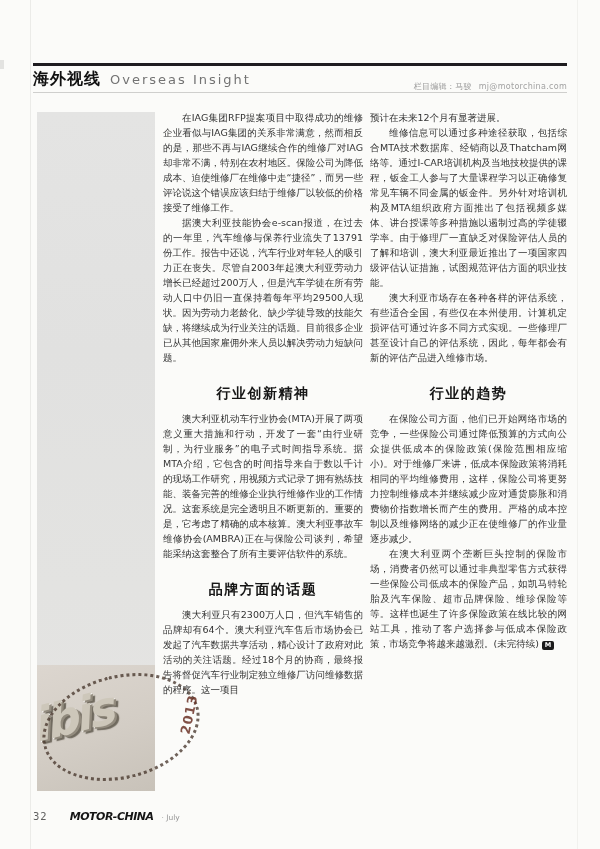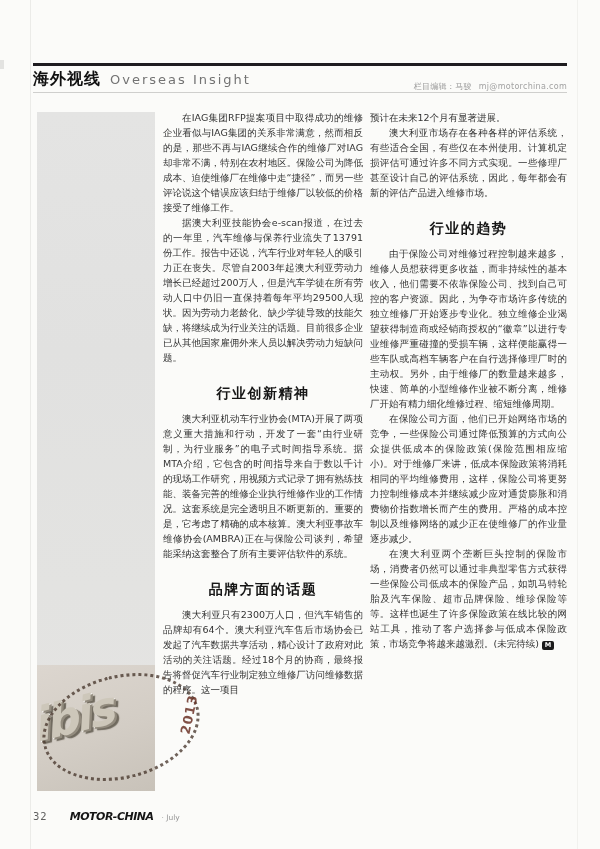--- a/index.html
+++ b/index.html
@@ -111,22 +111,22 @@
   <p class="para indent">在IAG集团RFP提案项目中取得成功的维修企业看似与IAG集团的关系非常满意，然而相反的是，那些不再与IAG继续合作的维修厂对IAG却非常不满，特别在农村地区。保险公司为降低成本、迫使维修厂在维修中走“捷径”，而另一些评论说这个错误应该归结于维修厂以较低的价格接受了维修工作。</p>
   <p class="para indent">据澳大利亚技能协会e-scan报道，在过去的一年里，汽车维修与保养行业流失了13791份工作。报告中还说，汽车行业对年轻人的吸引力正在丧失。尽管自2003年起澳大利亚劳动力增长已经超过200万人，但是汽车学徒在所有劳动人口中仍旧一直保持着每年平均29500人现状。因为劳动力老龄化、缺少学徒导致的技能欠缺，将继续成为行业关注的话题。目前很多企业已从其他国家雇佣外来人员以解决劳动力短缺问题。</p>
   <h2 class="sec-heading">行业创新精神</h2>
   <p class="para indent">澳大利亚机动车行业协会(MTA)开展了两项意义重大措施和行动，开发了一套“由行业研制，为行业服务”的电子式时间指导系统。据MTA介绍，它包含的时间指导来自于数以千计的现场工作研究，用视频方式记录了拥有熟练技能、装备完善的维修企业执行维修作业的工作情况。这套系统是完全透明且不断更新的。重要的是，它考虑了精确的成本核算。澳大利亚事故车维修协会(AMBRA)正在与保险公司谈判，希望能采纳这套整合了所有主要评估软件的系统。</p>
   <h2 class="sec-heading">品牌方面的话题</h2>
   <p class="para indent">澳大利亚只有2300万人口，但汽车销售的品牌却有64个。澳大利亚汽车售后市场协会已发起了汽车数据共享活动，精心设计了政府对此活动的关注话题。经过18个月的协商，最终报告将督促汽车行业制定独立维修厂访问维修数据的程序。这一项目</p>
 </section>
 
 <section class="col col-right">
   <p class="para">预计在未来12个月有显著进展。</p>
+  <p class="para indent">维修信息可以通过多种途径获取，包括综合MTA技术数据库、经销商以及Thatcham网络等。通过I-CAR培训机构及当地技校提供的课程，钣金工人参与了大量课程学习以正确修复常见车辆不同金属的钣金件。另外针对培训机构及MTA组织政府方面推出了包括视频多媒体、讲台授课等多种措施以遏制过高的学徒辍学率。由于修理厂一直缺乏对保险评估人员的了解和培训，澳大利亚最近推出了一项国家四级评估认证措施，试图规范评估方面的职业技能。</p>
   <p class="para indent">澳大利亚市场存在各种各样的评估系统，有些适合全国，有些仅在本州使用。计算机定损评估可通过许多不同方式实现。一些修理厂甚至设计自己的评估系统，因此，每年都会有新的评估产品进入维修市场。</p>
   <h2 class="sec-heading">行业的趋势</h2>
-  <p class="para indent">由于保险公司对维修过程控制越来越多，维修人员想获得更多收益，而非持续性的基本收入，他们需要不依靠保险公司、找到自己可控的客户资源。因此，为争夺市场许多传统的独立维修厂开始逐步专业化。独立维修企业渴望获得制造商或经销商授权的“徽章”以进行专业维修严重碰撞的受损车辆，这样便能赢得一些车队或高档车辆客户在自行选择修理厂时的主动权。另外，由于维修厂的数量越来越多，快速、简单的小型维修作业被不断分离，维修厂开始有精力细化维修过程、缩短维修周期。</p>
   <p class="para indent">在保险公司方面，他们已开始网络市场的竞争，一些保险公司通过降低预算的方式向公众提供低成本的保险政策(保险范围相应缩小)。对于维修厂来讲，低成本保险政策将消耗相同的平均维修费用，这样，保险公司将更努力控制维修成本并继续减少应对通货膨胀和消费物价指数增长而产生的费用。严格的成本控制以及维修网络的减少正在使维修厂的作业量逐步减少。</p>
   <p class="para indent"><span>在澳大利亚两个垄断巨头控制的保险市场，消费者仍然可以通过非典型零售方式获得一些保险公司低成本的保险产品，如凯马特轮胎及汽车保险、超市品牌保险、维珍保险等等。这样也诞生了许多保险政策在线比较的网站工具，推动了客户选择参与低成本保险政策，市场竞争将越来越激烈。(未完待续)</span><span class="end-logo">M</span></p>
 </section>
 
 <div class="footer">
   <span class="page-num">32</span><span class="mag-logo">MOTOR-CHINA</span><span class="issue">· July</span>
 </div>
 
 </body></html>

